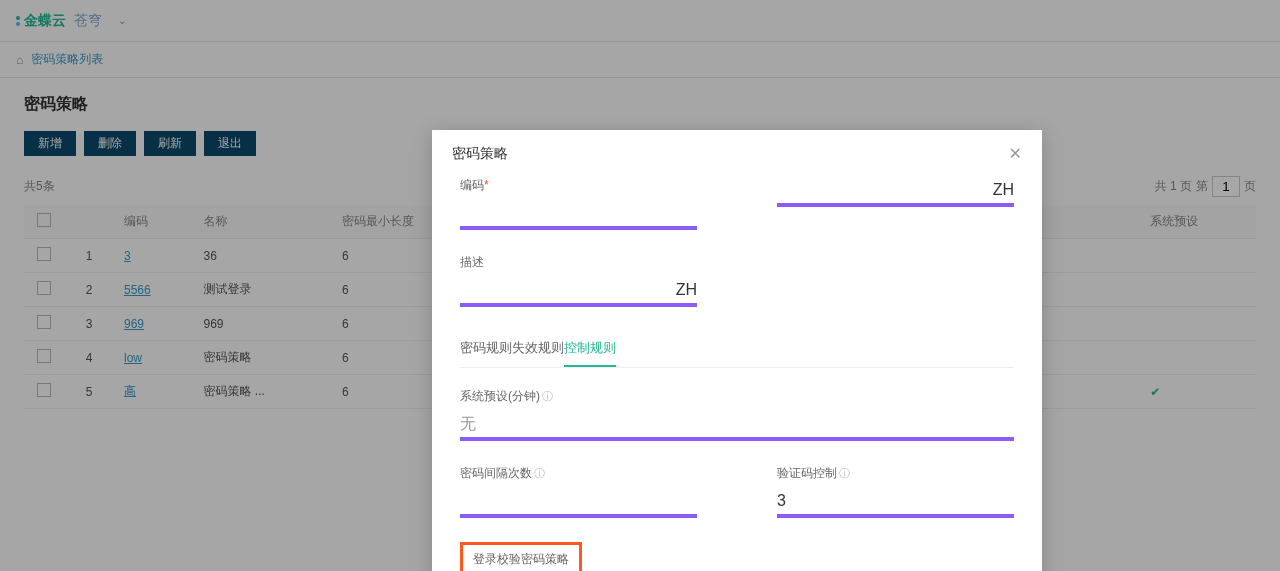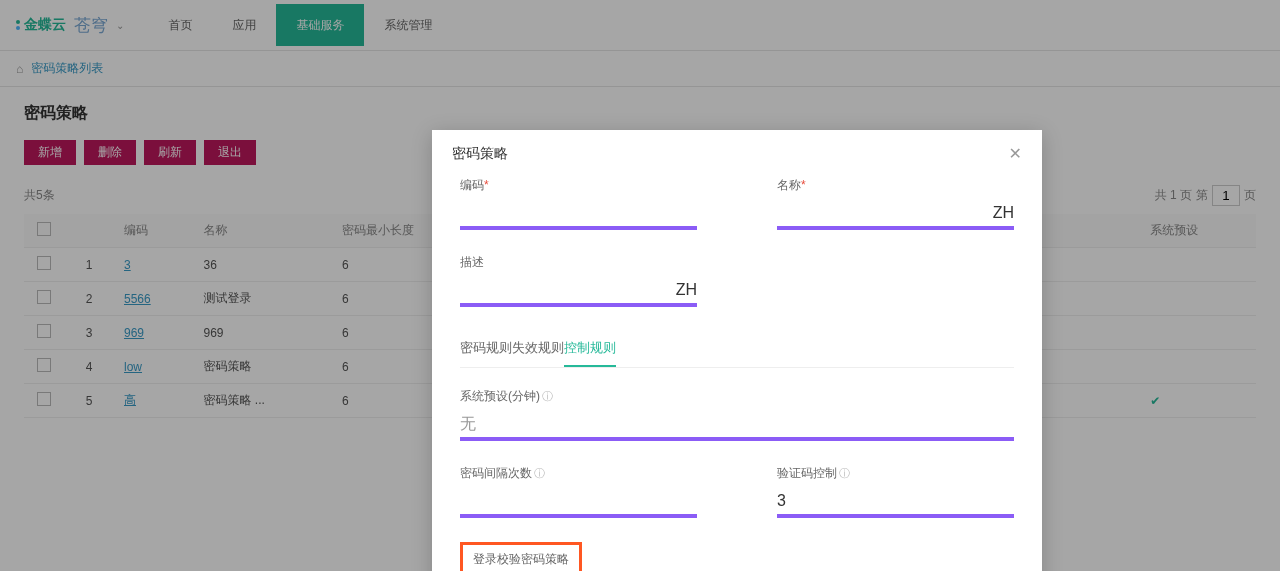--- a/index.html
+++ b/index.html
@@ -1,35 +1,35 @@
 <!DOCTYPE html>
 <html><head>
 <meta charset="utf-8">
 <style>
 * { box-sizing: border-box; margin: 0; padding: 0; }
 body { font-family: "Microsoft YaHei", Arial, sans-serif; font-size: 12px; color: #333; background: #fff; width: 1280px; height: 571px; overflow: hidden; position: relative; }
-.top-nav { height: 51px; display: flex; align-items: center; padding: 0 16px; border-bottom: 1px solid #e5e5e5; }
+.top-nav { height: 42px; display: flex; align-items: center; padding: 0 16px; border-bottom: 1px solid #e5e5e5; }
 .logo { display: flex; align-items: center; gap: 4px; color: #26b999; font-weight: bold; font-size: 14px; margin-right: 8px; }
 .logo-dots { display: flex; flex-direction: column; gap: 2px; }
 .logo-dots span { width: 4px; height: 4px; border-radius: 50%; }
 .logo .d1 { background: #26b999; }
 .logo .d2 { background: #4db8ff; }
-.sub-brand { color: #7ba9d4; font-size: 17px; margin-right: 8px; }
+.sub-brand { color: #7ba9d4; font-size: 14px; margin-right: 16px; }
 .nav-chevron { color: #999; margin-right: 24px; font-size: 10px; }
 .nav-items { display: flex; }
 .nav-item { padding: 0 20px; height: 42px; display: flex; align-items: center; color: #666; cursor: pointer; }
 .nav-item.active { background: #26b999; color: #fff; }
 .breadcrumb { height: 36px; display: flex; align-items: center; padding: 0 16px; gap: 8px; background: #fff; border-bottom: 1px solid #e5e5e5; }
 .home-icon { color: #999; }
 .breadcrumb a { color: #3a9bc7; text-decoration: none; }
 .page-body { padding: 16px 24px; }
 .page-title { font-size: 16px; font-weight: bold; margin-bottom: 16px; color: #333; }
 .actions { display: flex; gap: 8px; margin-bottom: 12px; }
 .btn { padding: 4px 14px; border: none; cursor: pointer; font-size: 12px; }
-.btn-primary { background: #be185d; color: #fff; }
+.btn-primary { background: #0c4a6e; color: #fff; }
 .table-head-row { display: flex; align-items: center; justify-content: space-between; padding: 8px 0; color: #888; font-size: 12px; }
 .pager { display: flex; align-items: center; gap: 4px; }
 .pager input { width: 28px; text-align: center; border: 1px solid #ccc; padding: 2px; }
 table { width: 100%; border-collapse: collapse; }
 th, td { text-align: left; padding: 8px 10px; border-bottom: 1px solid #eee; font-size: 12px; color: #555; }
 th { background: #fafafa; color: #888; font-weight: normal; }
 td a { color: #3a9bc7; text-decoration: underline; }
 .chk { width: 14px; height: 14px; border: 1px solid #bbb; display: inline-block; }
 .checkmark-green { color: #26b999; }
 .overlay { position: absolute; inset: 0; background: rgba(0,0,0,0.35); }
@@ -60,26 +60,20 @@
 <div class="top-nav">
   <div class="logo">
     <div class="logo-dots">
         <span class="d1"></span>
         <span class="d2"></span>
       </div>
     <span>金蝶云</span>
   </div>
   <span class="sub-brand">苍穹</span>
   <span class="nav-chevron">⌄</span>
-  <div class="nav-items">
-    <div class="nav-item">首页</div>
-    <div class="nav-item">应用</div>
-    <div class="nav-item active">基础服务</div>
-    <div class="nav-item">系统管理</div>
-  </div>
 </div>
 
 <div class="breadcrumb">
   <span class="home-icon">⌂</span>
   <a href="#">密码策略列表</a>
 </div>
 
 <div class="page-body">
   <div class="page-title">密码策略</div>
   <div class="actions">
@@ -179,21 +173,20 @@
     <h3>密码策略</h3>
     <span class="close-x">✕</span>
   </div>
   <div class="modal-body">
     <div class="form-row">
       <div class="form-field">
         <span class="field-label"><span>编码</span><span class="required">*</span></span>
         <input class="field-input" value="" style="">
       </div>
       <div class="form-field">
-        <span class="field-label"><span>名称</span><span class="required">*</span></span>
         <input class="field-input" value="ZH" style="">
       </div>
     </div>
     <div class="form-row">
       <div class="form-field">
         <span class="field-label">描述</span>
         <input class="field-input" value="ZH" style="">
       </div>
       <div class="form-field"></div>
     </div>

